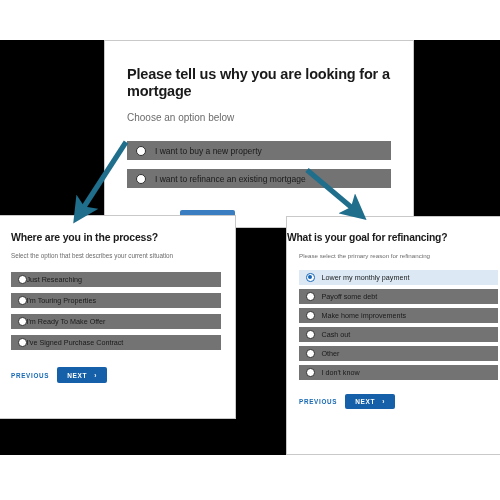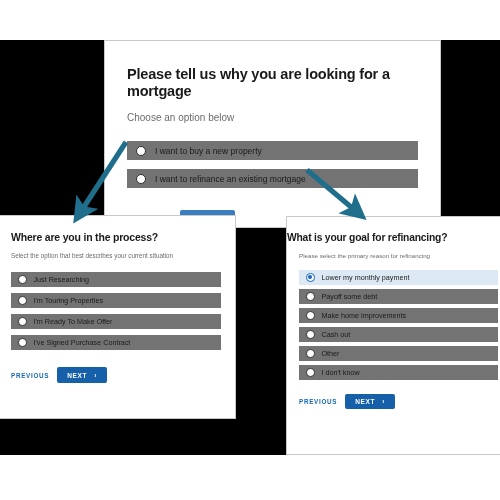--- a/index.html
+++ b/index.html
@@ -108,21 +108,21 @@
     cursor: pointer;
     font-family: "Liberation Sans", sans-serif;
     box-sizing: border-box;
   }
   .btn-next .chev { margin-left: 7px; font-weight: bold; }
 
   
   #card-intro {
     left: 104px;
     top: 40px;
-    width: 337px;
+    width: 310px;
     height: 188px;
     z-index: 3;
   }
   #card-intro .card-title { font-size: 14.5px; line-height: 17px; margin: 25px 22px 0 22px; }
   #card-intro .card-sub   { font-size: 10px; margin: 12px 22px 0 22px; }
   #card-intro .options    { margin: 18px 22px 0 22px; gap: 9px; }
   #card-intro .option     { height: 19px; padding-left: 9px; font-size: 8.5px; gap: 9px; }
   #card-intro .radio      { width: 10px; height: 10px; }
   #card-intro .footer     { margin: 22px 22px 0 22px; gap: 9px; }
   #card-intro .btn-prev   { font-size: 7.5px; }
@@ -132,21 +132,21 @@
   #card-process {
     left: -8px;
     top: 215px;
     width: 244px;
     height: 204px;
     z-index: 4;
   }
   #card-process .card-title { font-size: 10.5px; line-height: 13px; margin: 15px 14px 0 18px; }
   #card-process .card-sub   { font-size: 6.3px; margin: 8px 14px 0 18px; }
   #card-process .options    { margin: 13px 14px 0 18px; gap: 6px; }
-  #card-process .option     { height: 15px; padding-left: 7px; font-size: 7.2px; gap: 7px; }
+  #card-process .option     { height: 15px; padding-left: 7px; font-size: 7.2px; }
   #card-process .radio      { width: 8.5px; height: 8.5px; }
   #card-process .footer     { margin: 17px 14px 0 18px; gap: 8px; }
   #card-process .btn-prev   { font-size: 6.3px; }
   #card-process .btn-next   { font-size: 6.5px; height: 16px; padding: 0 10px; }
 
   
   #card-goal {
     left: 286px;
     top: 216px;
     width: 222px;

